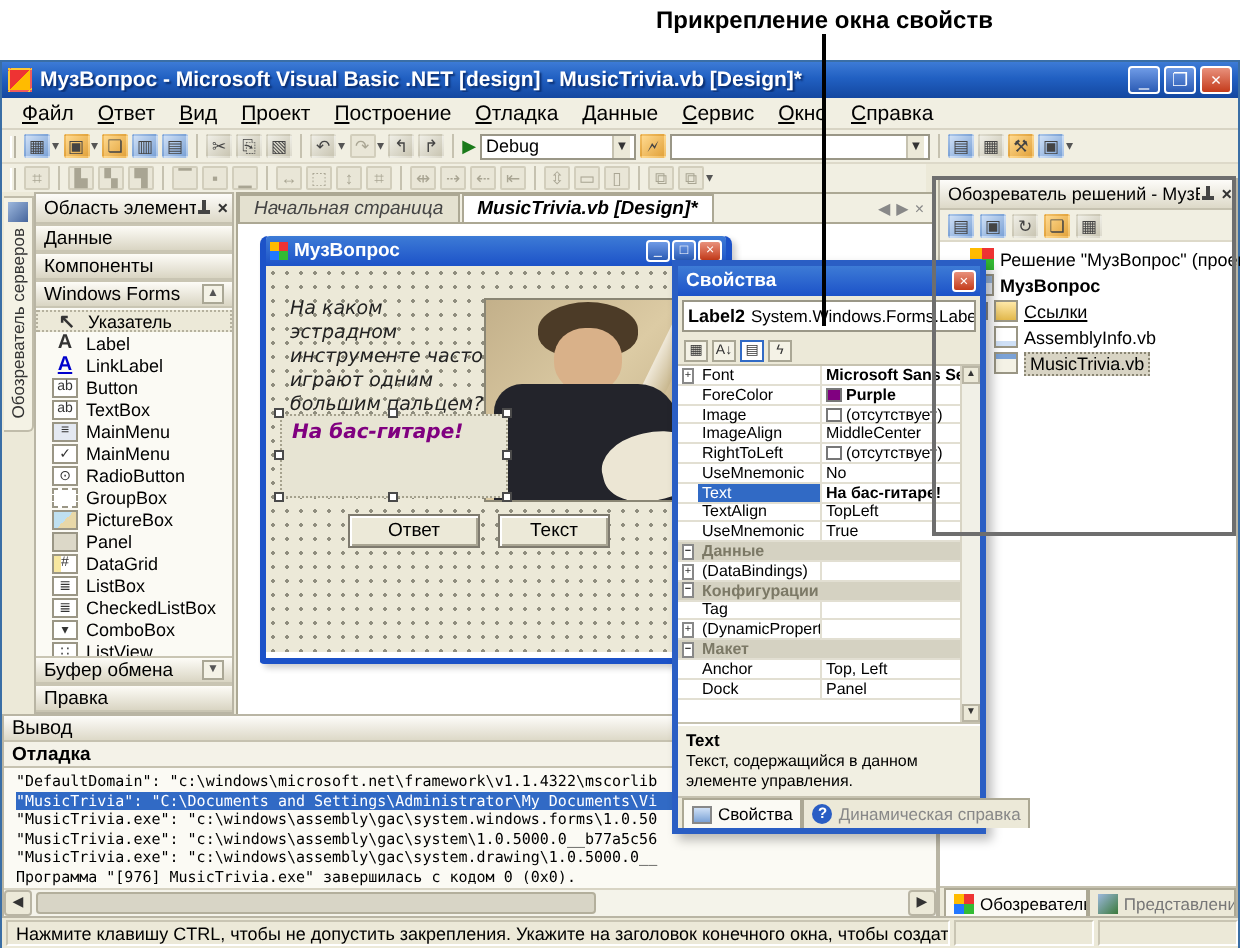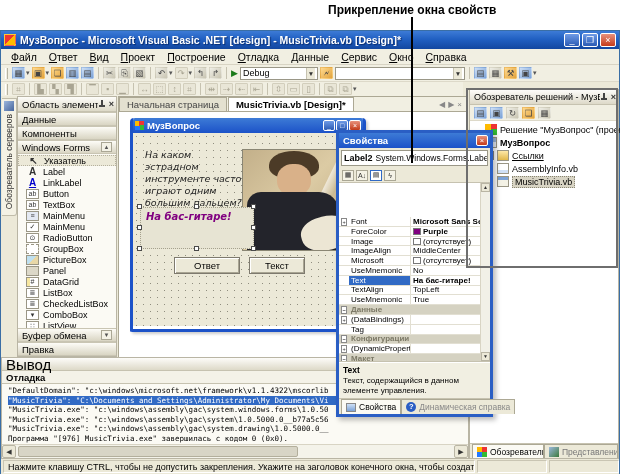--- a/index.html
+++ b/index.html
@@ -124,21 +124,21 @@
     font-family:"DejaVu Sans", sans-serif; white-space:nowrap; }
   .handle { position:absolute; width:5px; height:5px; background:#fff; border:1px solid #4a4a4a; }
   .form-btn { position:absolute; height:17px; background:#ece9d8; border:1px solid #7e7a6e;
     box-shadow:inset 1px 1px 0 #fff, inset -1px -1px 0 #a9a593; font-size:9.5px; text-align:center; line-height:15px; }
   .form-btn.answer { left:41px; top:124px; width:66px; }
   .form-btn.exit { left:116px; top:124px; width:56px; }
 
   
   .output { position:absolute; left:0; top:326px; width:468px; height:102px; background:#fbfaf4; border:1px solid #b9b5a4; }
   .out-head { height:13px; background:linear-gradient(180deg,#fdfcf9,#ddd9c8); border-bottom:1px solid #c6c2b0;
-    font-size:15px; padding:0 4px; display:flex; align-items:center; }
+    font-size:10px; padding:0 4px; display:flex; align-items:center; }
   .out-pane { height:13px; border-bottom:1px solid #c6c2b0; font-size:9.5px; font-weight:bold; padding:0 4px; display:flex; align-items:center; background:#f4f2e8;}
   .out-lines { padding:2px 0 0 6px; font-family:"DejaVu Sans Mono", monospace; font-size:7.5px; line-height:9.5px; white-space:nowrap; overflow:hidden; }
   .out-line.selected { background:#316ac5; color:#fff; }
   .hscroll { position:absolute; left:0; bottom:0; width:100%; height:14px; background:#f4f3ea; border-top:1px solid #d8d4c4; display:flex; align-items:center; }
   .sc-btn { width:14px; height:13px; background:#ece9d8; border:1px solid #b9b5a4; font-size:7px; text-align:center; line-height:11px; color:#333; border-radius:2px; }
   .sc-thumb { width:280px; height:11px; margin-left:2px; background:#d8d5c6; border:1px solid #b3af9c; border-radius:2px; }
   .sc-track { flex:1; }
 
   
   .right-dock { position:absolute; left:468px; top:58px; width:150px; height:370px; background:#fff; border:1px solid #b9b5a4; display:flex; flex-direction:column; }
@@ -171,21 +171,21 @@
   .pr-title { height:15px; background:linear-gradient(180deg,#3d7bd6,#1c52c8); display:flex; align-items:center; padding:0 2px 0 4px; }
   .pr-title .tt { color:#fff; font-weight:bold; font-size:9.5px; flex:1; }
   .pr-close { width:12px; height:11px; border:1px solid #fff; border-radius:2px; background:linear-gradient(180deg,#e8917c,#c43b1b);
     color:#fff; font-size:7.5px; line-height:9px; text-align:center; }
   .pr-combo { height:16px; margin:2px; background:#fff; border:1px solid #9a9787; display:flex; align-items:center; font-size:8.5px; padding-left:2px; white-space:nowrap; overflow:hidden; }
   .pr-combo b { margin-right:3px; font-size:9px; }
   .pr-toolbar { height:15px; display:flex; align-items:center; gap:2px; padding-left:3px; border-bottom:1px solid #c6c2b0; }
   .pr-tb-ico { width:12px; height:11px; border:1px solid #aaa795; background:#f4f2e6; font-size:7px; display:inline-flex; align-items:center; justify-content:center; color:#333; }
   .pr-tb-ico.on { background:#fff; border-color:#316ac5; }
   .pr-grid { position:relative; flex:1; background:#fff; overflow:hidden; border-bottom:1px solid #c6c2b0; }
-  .pgrid-inner { position:absolute; left:0; top:0; right:10px;margin-top:34px; }
+  .pgrid-inner { position:absolute; left:0; top:0; right:10px; }
   .prow { display:flex; height:9.8px; border-bottom:1px solid #e2dfd2; font-size:8px; align-items:center; }
   .prow .pexp { width:10px; flex:0 0 10px; background:#efedе2; text-align:center; font-size:7px; color:#555; }
   .prow .pexpbox { width:7px; height:7px; border:1px solid #888; font-size:5.5px; line-height:5.5px; text-align:center; margin:0 auto; background:#fff; color:#333;}
   .prow .pname { width:62px; flex:0 0 62px; border-right:1px solid #e2dfd2; padding-left:2px; white-space:nowrap; overflow:hidden; }
   .prow .pval { flex:1; padding-left:2px; display:flex; align-items:center; gap:2px; white-space:nowrap; overflow:hidden; }
   .prow .swatch { width:8px; height:7px; border:1px solid #777; flex:0 0 8px; }
   .prow.cat { background:#d5d2c2; color:#7c7966; font-weight:bold; }
   .prow.cat .pname { border-right:none; width:auto; }
   .prow.selrow .pname { background:#316ac5; color:#fff; }
   .prow .pval.vbold { font-weight:bold; }
@@ -401,21 +401,21 @@
       <span>Буфер обмена</span>
       <span class="sec-btn">▼</span>
     </div>
     <div class="tbx-section">
         <span>Правка</span>
       </div>
   </div>
 
   <div class="editor">
     <div class="ed-tabrow">
-      <span style="display:flex;align-items:flex-end;">
+      <span style="display:flex;align-items:flex-end;font-style:italic;">
           <span class="ed-tab">Начальная страница</span>
           <span class="ed-tab active">MusicTrivia.vb [Design]*</span>
         </span>
       <span class="ed-nav">
         <span>◀</span>
         <span>▶</span>
         <span>×</span>
       </span>
     </div>
     <div class="canvas">
@@ -579,21 +579,21 @@
         </div>
         <div class="prow">
           <span class="pexp"></span>
           <span class="pname">ImageAlign</span>
           <span class="pval">
             <span>MiddleCenter</span>
           </span>
         </div>
         <div class="prow">
           <span class="pexp"></span>
-          <span class="pname">Microsoft</span>
+          <span class="pname">RightToLeft</span>
           <span class="pval">
             <span class="swatch" style="background: rgb(255, 255, 255);"></span>
             <span>(отсутствует)</span>
           </span>
         </div>
         <div class="prow">
           <span class="pexp"></span>
           <span class="pname">UseMnemonic</span>
           <span class="pval">
             <span>No</span>
@@ -624,30 +624,30 @@
           <span class="pexp"><span class="pexpbox">−</span></span>
           <span class="pname">Данные</span>
         </div>
         <div class="prow">
           <span class="pexp"><span class="pexpbox">+</span></span>
           <span class="pname">(DataBindings)</span>
           <span class="pval">
             <span></span>
           </span>
         </div>
-        <div class="prow">
-          <span class="pexp"></span>
-          <span class="pname">Tag</span>
-          <span class="pval">
-            <span></span>
-          </span>
-        </div>
         <div class="prow cat">
           <span class="pexp"><span class="pexpbox">−</span></span>
           <span class="pname">Конфигурации</span>
+        </div>
+        <div class="prow">
+          <span class="pexp"></span>
+          <span class="pname">Tag</span>
+          <span class="pval">
+            <span></span>
+          </span>
         </div>
         <div class="prow">
           <span class="pexp"><span class="pexpbox">+</span></span>
           <span class="pname">(DynamicProperties)</span>
           <span class="pval">
             <span></span>
           </span>
         </div>
         <div class="prow cat">
           <span class="pexp"><span class="pexpbox">−</span></span>

